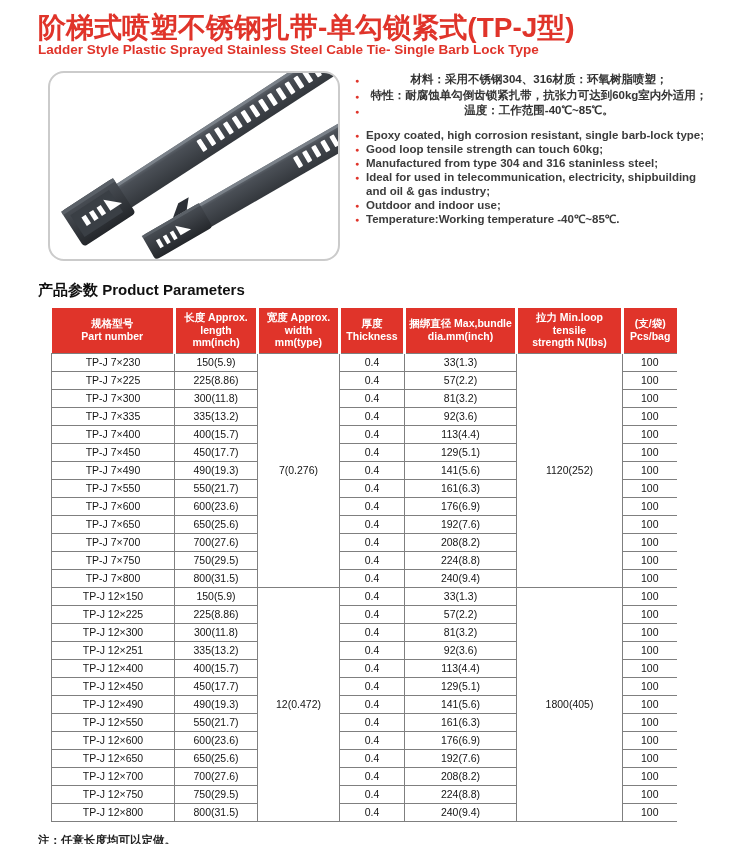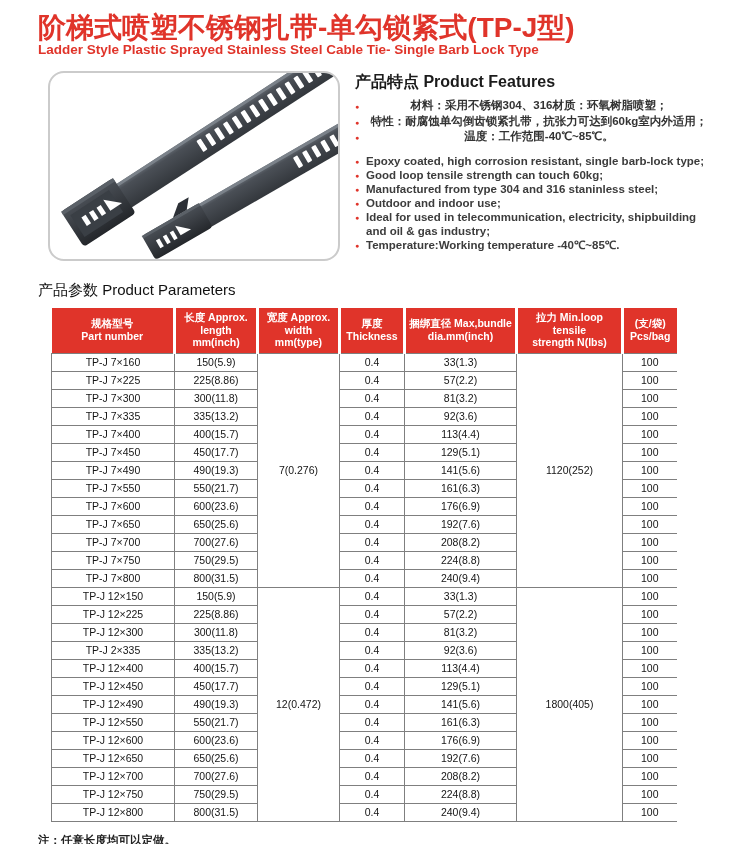--- a/index.html
+++ b/index.html
@@ -39,21 +39,21 @@
   }
   .bullets li::before{
     content:"\25CF";position:absolute;left:0;top:1px;
     color:var(--red);font-size:7px;line-height:inherit;
   }
   .bullets.cn li{line-height:15.5px;text-align:center;}
   .bullets.en{margin-top:9px;}
   .bullets.en li{line-height:14px;color:#3c3c3c;}
 
   .params-heading{
-    font-size:15px;font-weight:normal;color:#101010;margin:20px 0 9px 38px;line-height:18px;
+    font-size:15px;font-weight:bold;color:#101010;margin:20px 0 9px 38px;line-height:18px;
   }
 
   table.params{
     border-collapse:collapse;table-layout:fixed;margin-left:51px;width:625px;
   }
   table.params thead th{
     background:var(--red);color:#fff;font-size:10.5px;font-weight:bold;
     line-height:12.5px;padding:3px 1px 4px;border:none;border-right:3px solid #fff;
     text-align:center;
   }
@@ -148,32 +148,31 @@
             <rect x="-32" y="-3" width="4" height="9"></rect>
             <rect x="-24" y="-3" width="4" height="9"></rect>
             <polygon points="-16,-6 -4,5 -16,5"></polygon>
           </g>
           <rect x="-50" y="-14" width="66" height="3" fill="#5b6168"></rect>
         </g>
       </svg>
     </figure>
 
     <div class="features">
-      <h2 class="features-heading">产品特点 Product Features</h2>
       <ul class="bullets cn">
           <li>材料：采用不锈钢304、316材质：环氧树脂喷塑；</li>
           <li>特性：耐腐蚀单勾倒齿锁紧扎带，抗张力可达到60kg室内外适用；</li>
           <li>温度：工作范围-40℃~85℃。</li>
         </ul>
       <ul class="bullets en">
           <li>Epoxy coated, high corrosion resistant, single barb-lock type;</li>
           <li>Good loop tensile strength can touch 60kg;</li>
           <li>Manufactured from type 304 and 316 staninless steel;</li>
+          <li>Ideal for used in telecommunication, electricity, shipbuilding and oil &amp; gas industry;</li>
           <li>Outdoor and indoor use;</li>
-          <li>Ideal for used in telecommunication, electricity, shipbuilding and oil &amp; gas industry;</li>
           <li>Temperature:Working temperature -40℃~85℃.</li>
         </ul>
     </div>
   </div>
 
   <h2 class="params-heading">产品参数 Product Parameters</h2>
 
   <table class="params">
     <colgroup>
       <col style="width:123px">
@@ -211,21 +210,21 @@
             <div>strength N(lbs)</div>
           </th>
           <th>
             <div>(支/袋)</div>
             <div>Pcs/bag</div>
           </th>
         </tr>
     </thead>
     <tbody id="param-body">
         <tr>
-          <td>TP-J 7×160</td>
+          <td>TP-J 7×230</td>
           <td>150(5.9)</td>
           <td rowspan="13">7(0.276)</td>
           <td>0.4</td>
           <td>33(1.3)</td>
           <td rowspan="13">1120(252)</td>
           <td>100</td>
         </tr>
         <tr>
           <td>TP-J 7×225</td>
           <td>225(8.86)</td>
@@ -327,21 +326,21 @@
           <td>100</td>
         </tr>
         <tr>
           <td>TP-J 12×300</td>
           <td>300(11.8)</td>
           <td>0.4</td>
           <td>81(3.2)</td>
           <td>100</td>
         </tr>
         <tr>
-          <td>TP-J 2×335</td>
+          <td>TP-J 12×251</td>
           <td>335(13.2)</td>
           <td>0.4</td>
           <td>92(3.6)</td>
           <td>100</td>
         </tr>
         <tr>
           <td>TP-J 12×400</td>
           <td>400(15.7)</td>
           <td>0.4</td>
           <td>113(4.4)</td>

